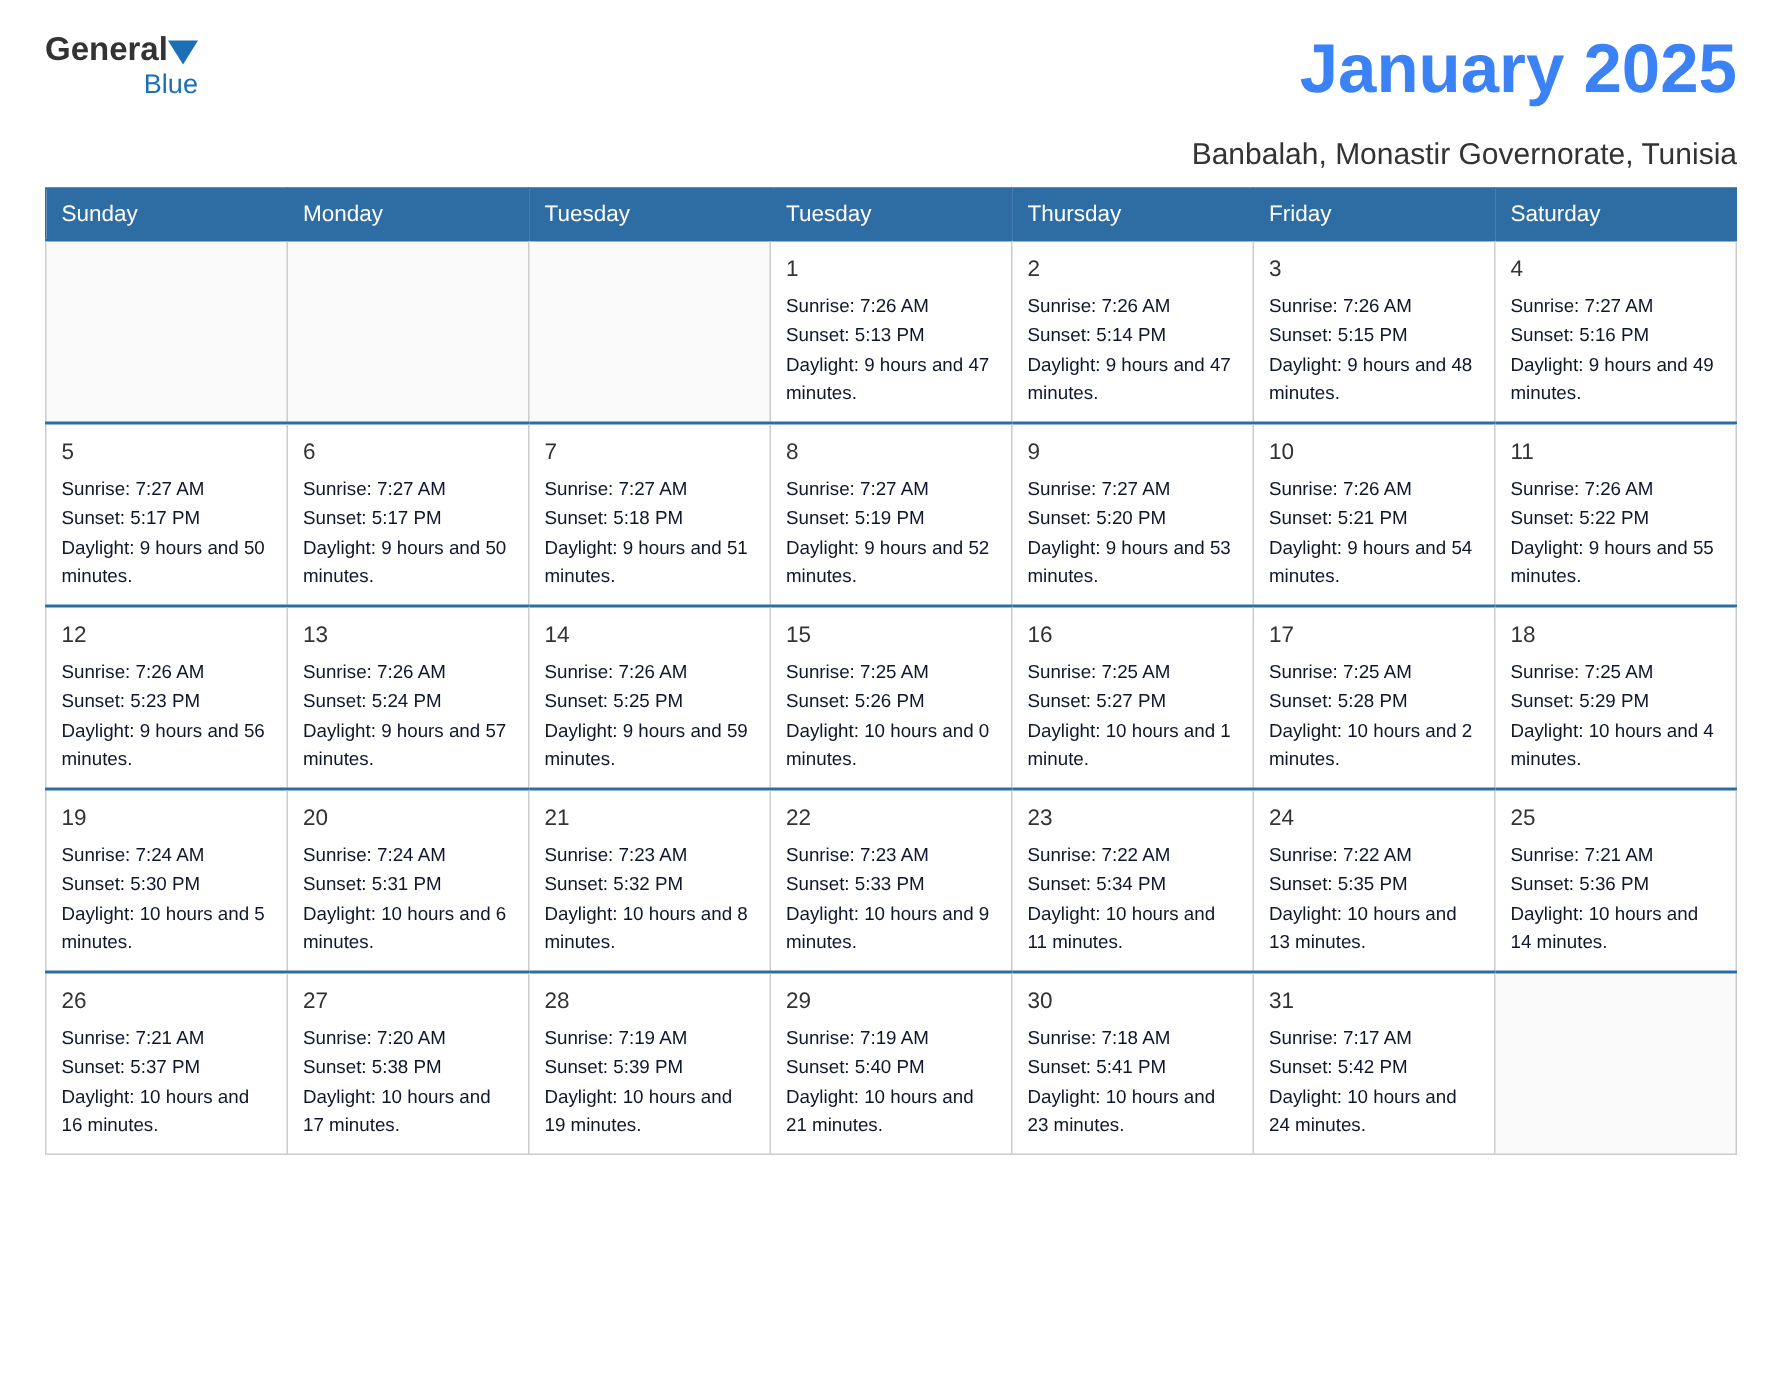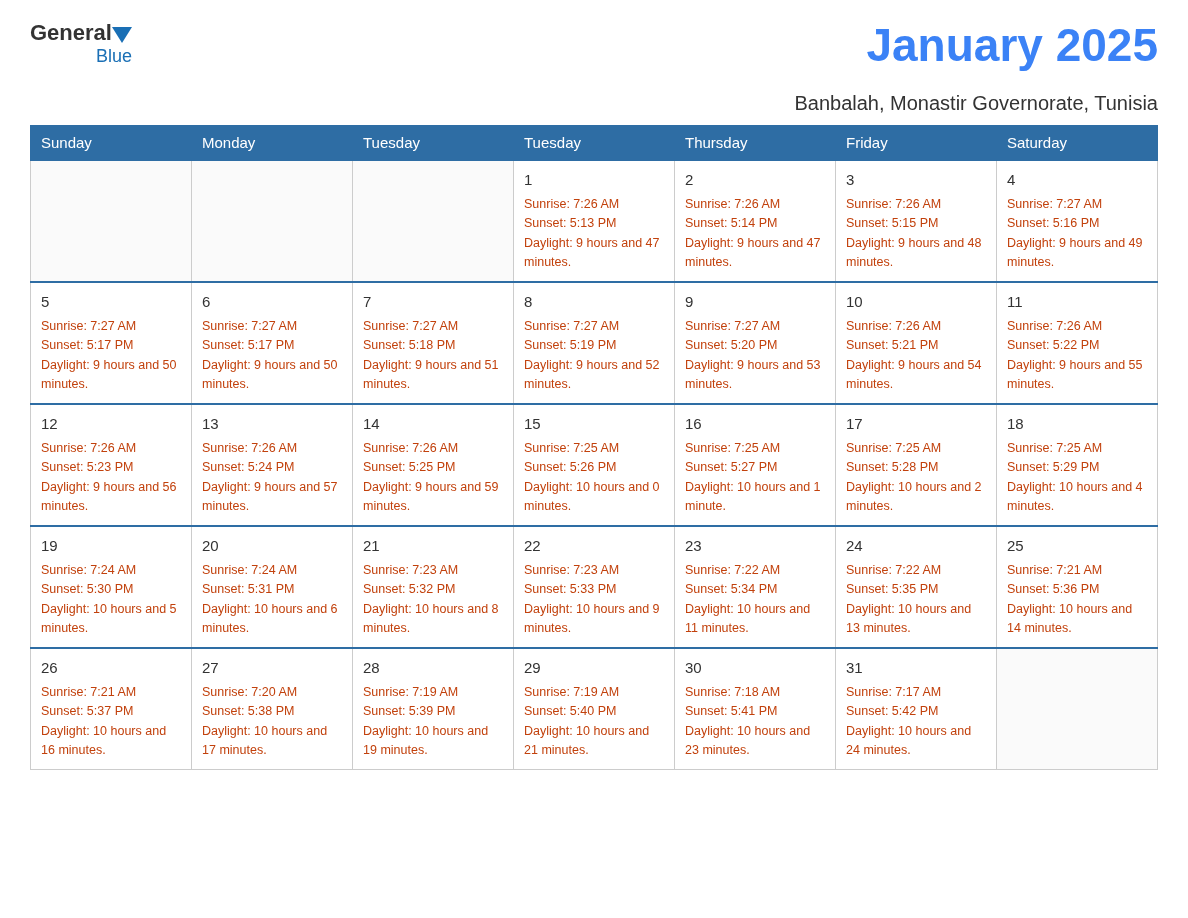--- a/index.html
+++ b/index.html
@@ -79,21 +79,21 @@
       min-height: 100px;
     }
     .day-number {
       font-size: 15px;
       font-weight: normal;
       display: block;
       margin-bottom: 4px;
     }
     .day-info {
       font-size: 12.5px;
-      color: #c2410c;
+      color: #0f172a;
       line-height: 1.55;
     }
     .calendar tr td:first-child {
       border-left: 1px solid #ccc;
     }
     .empty-cell {
       background: #fafafa;
     }
   </style>
 </head>

